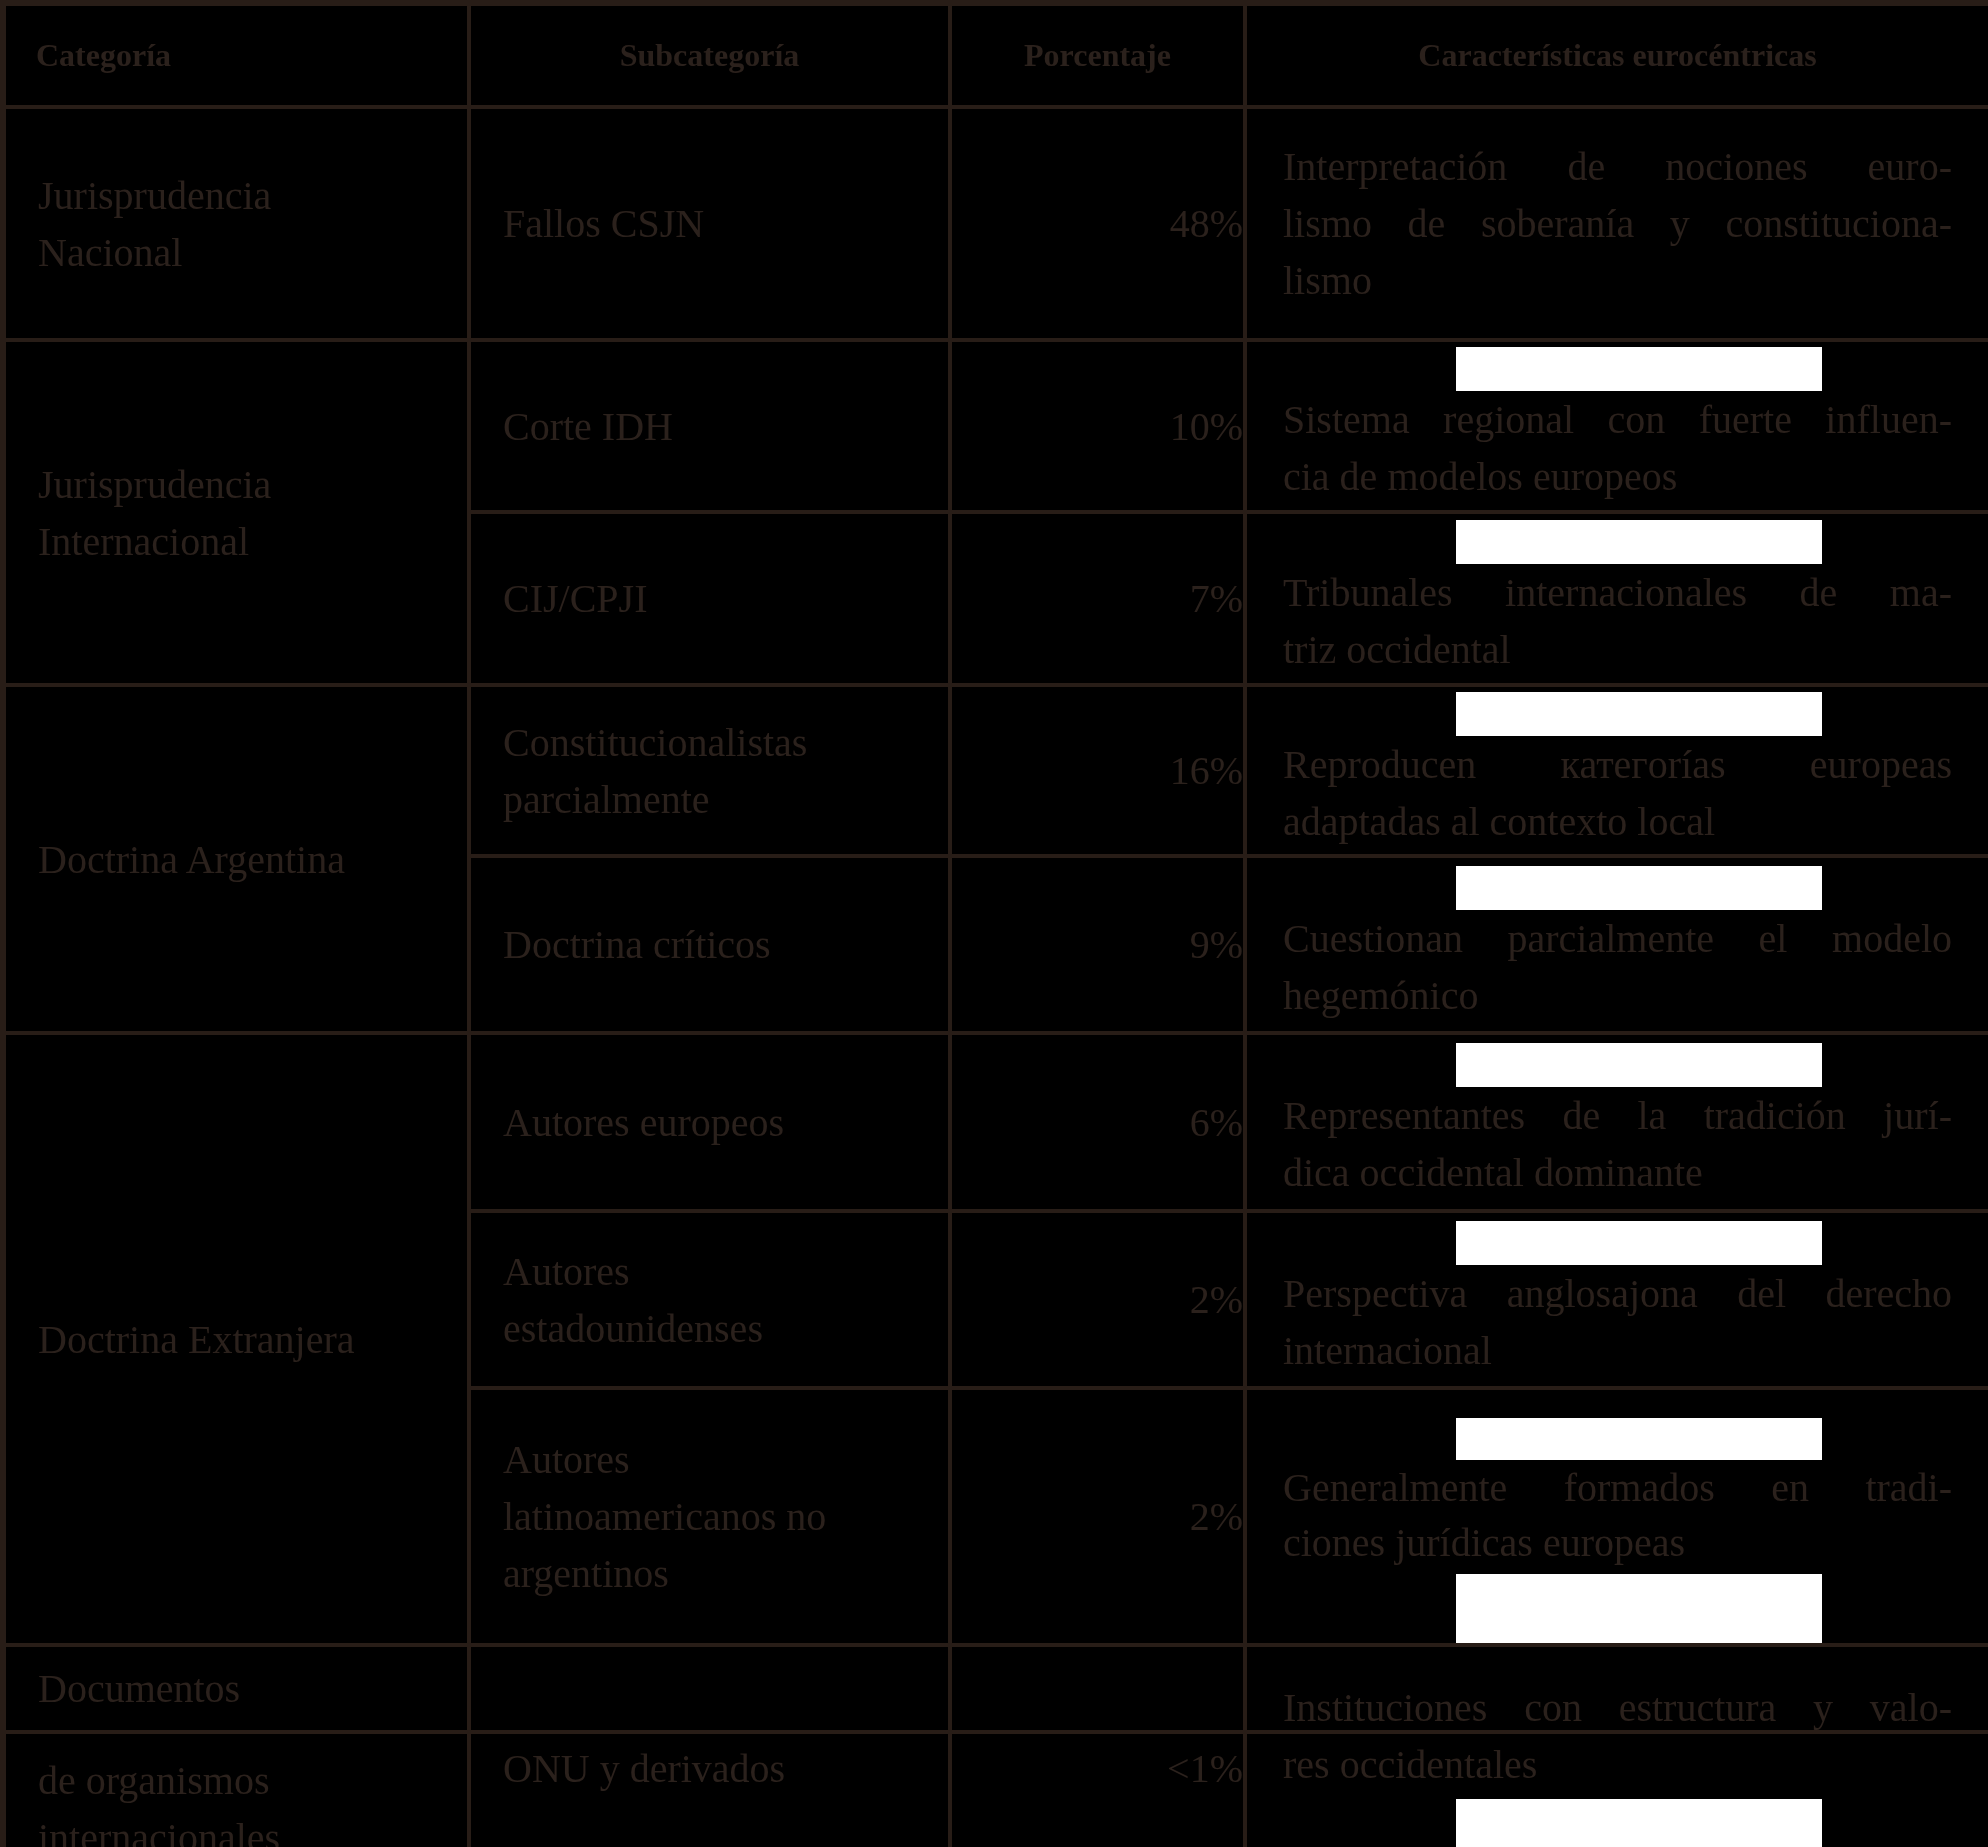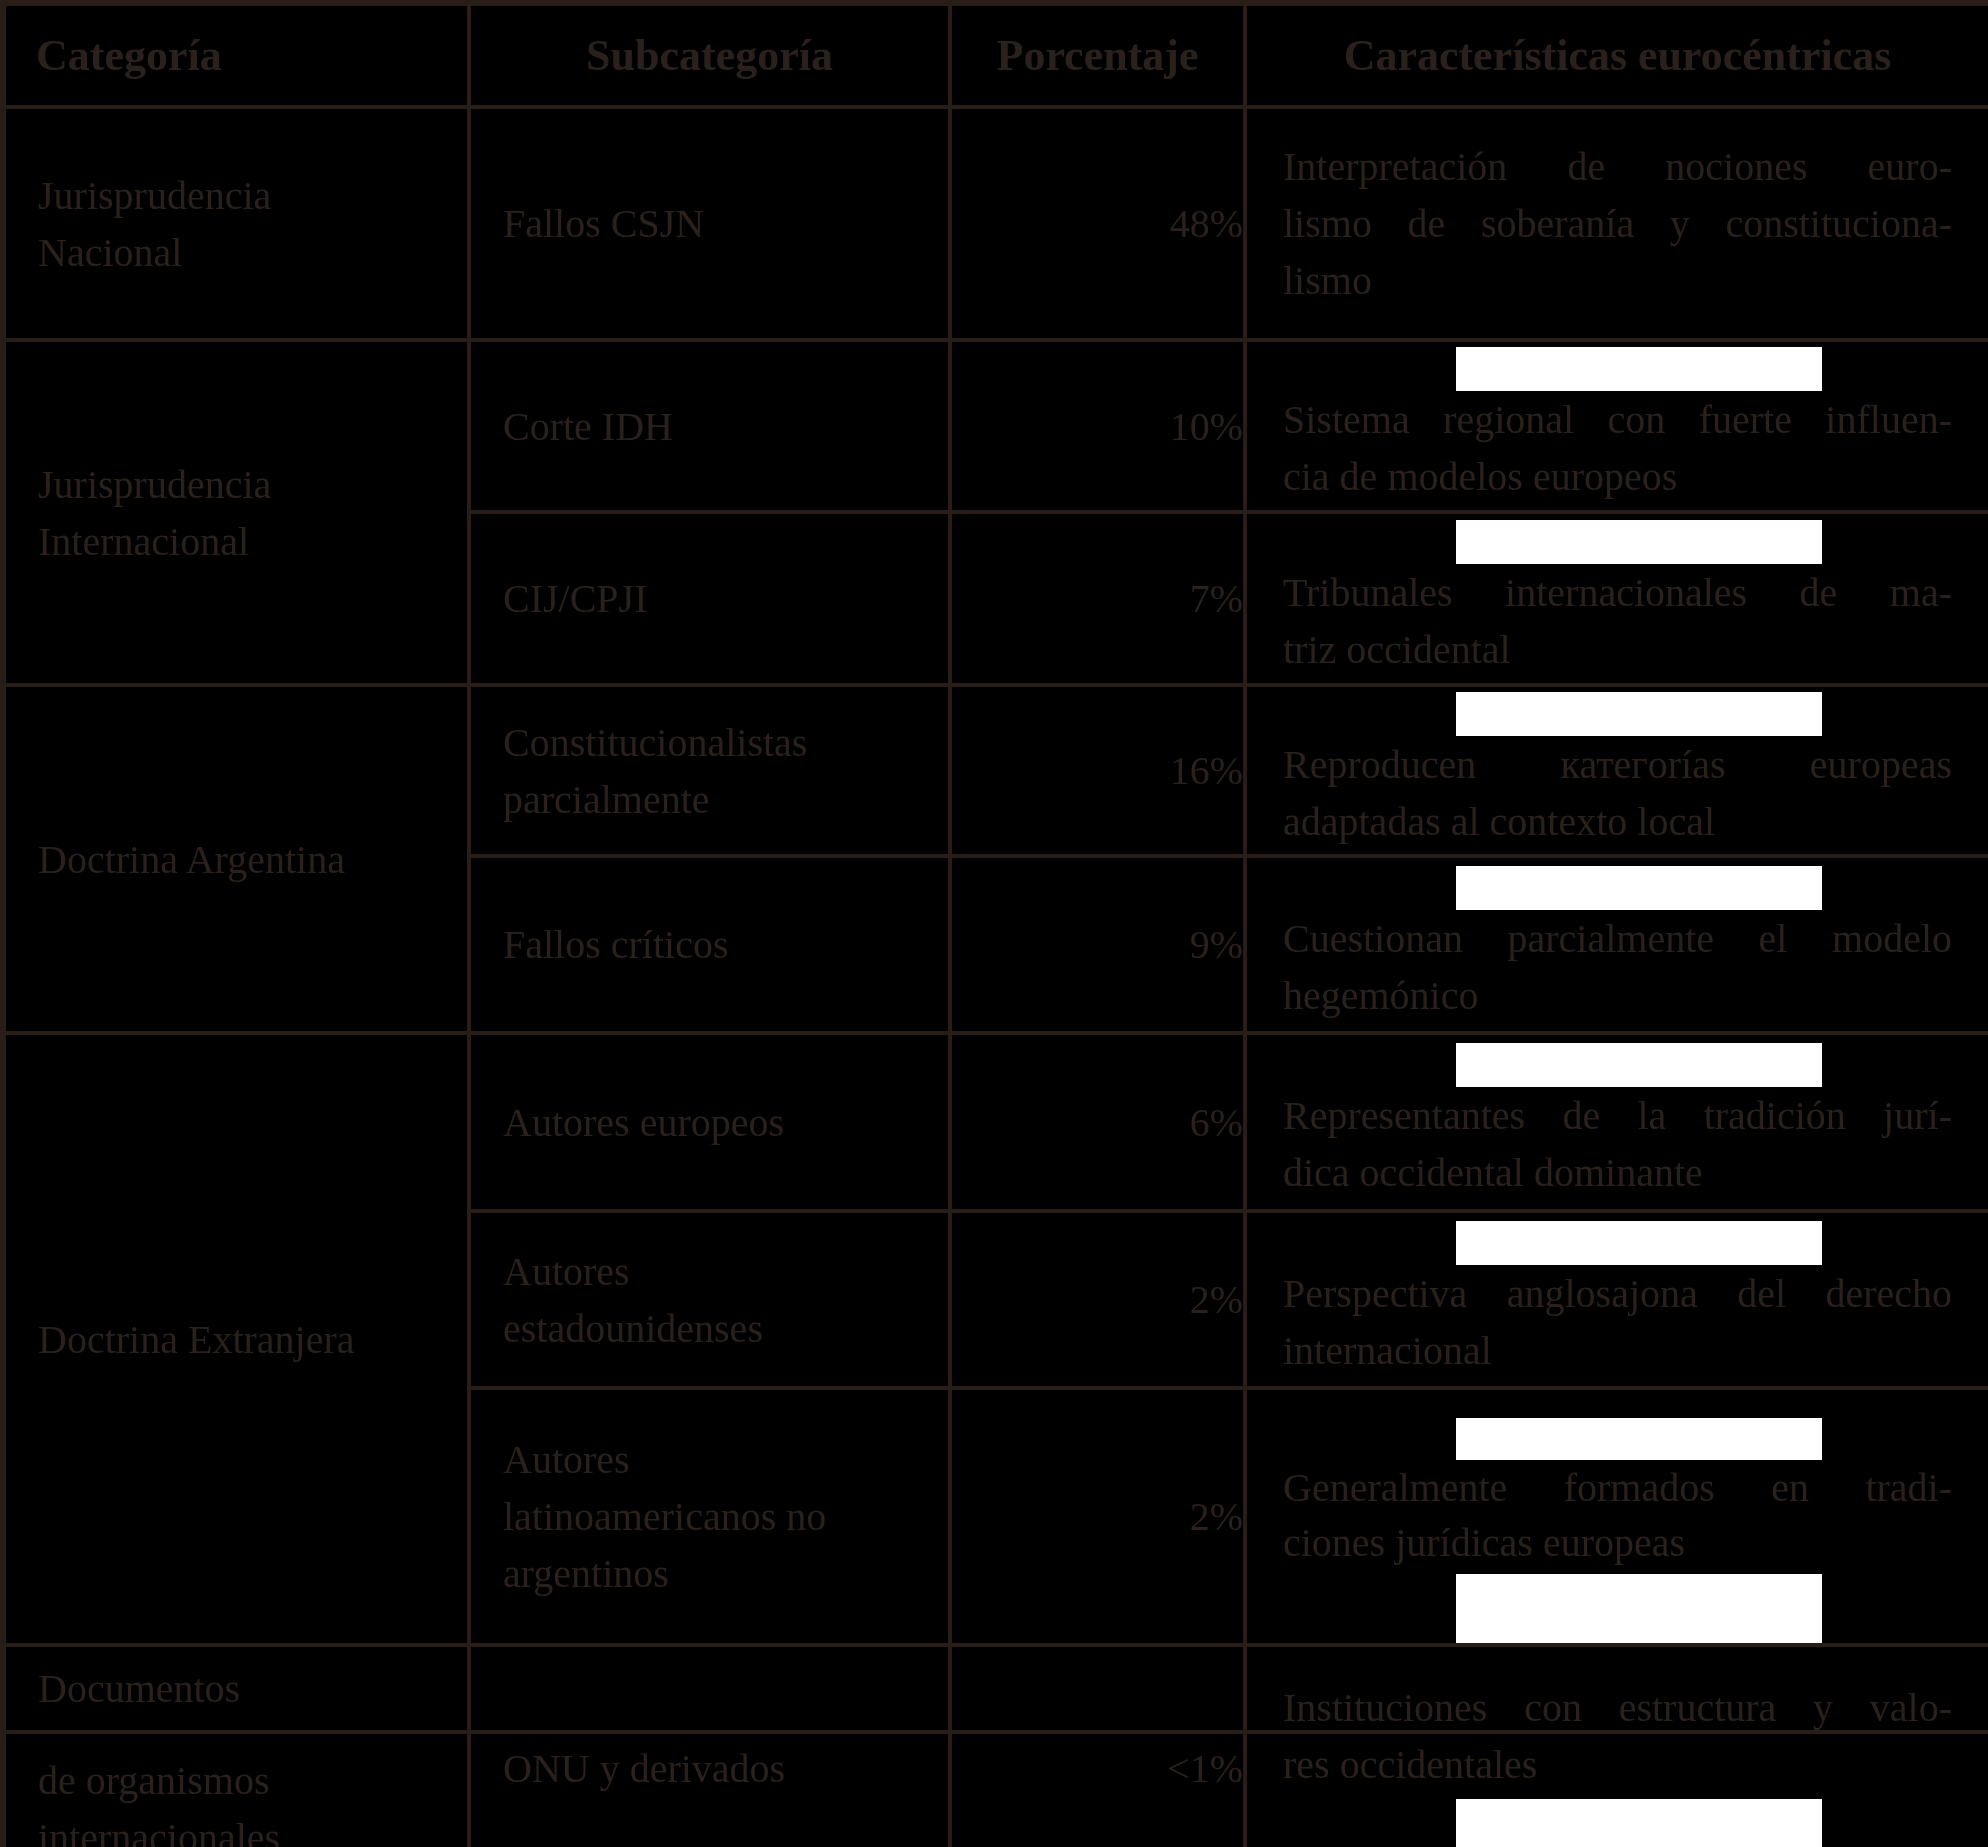--- a/index.html
+++ b/index.html
@@ -7,21 +7,21 @@
     width:1989px;height:1847px;overflow:hidden;
     font-family:"Liberation Serif","DejaVu Serif",serif;
     color:#2b211c;font-size:40px;line-height:57px;
   }
   table{
     border-collapse:collapse;table-layout:fixed;
     width:1989px;height:1847px;background:#000;
     border:6px solid #281d17;
   }
   th,td{border:4px solid #281d17;padding:0;overflow:hidden;vertical-align:middle;}
-  th{font-weight:bold;font-size:44px;text-align:center;}
+  th{font-weight:bold;font-size:32px;text-align:center;}
   th.left{text-align:left;padding-left:30px;}
   td.cat,td.sub{text-align:left;padding-left:32px;padding-right:10px;}
   td.pct{text-align:right;}
   td.car{padding:0;}
   .stack{display:flex;flex-direction:column;justify-content:center;height:100%;padding:0 36px;box-sizing:border-box;}
   .stack.end{justify-content:flex-end;padding-bottom:2px;margin-top:16px;}
   .stack.start{justify-content:flex-start;padding-top:2px;}
   .line{display:block;}
   .line.j{text-align:justify;text-align-last:justify;}
   .box{flex:none;width:366px;height:44px;margin-left:173px;background:#fff;}
@@ -123,21 +123,21 @@
         <div class="stack">
           <div class="box"></div>
           <div class="line j">Reproducen категorías europeas</div>
           <div class="line">adaptadas al contexto local</div>
         </div>
       </td>
     </tr>
 
     <tr class="r5">
       <td class="sub">
-        <div class="line">Fallos críticos</div>
+        <div class="line">Doctrina críticos</div>
       </td>
       <td class="pct">9%</td>
       <td class="car">
         <div class="stack">
           <div class="box"></div>
           <div class="line j">Cuestionan parcialmente el modelo</div>
           <div class="line">hegemónico</div>
         </div>
       </td>
     </tr>

